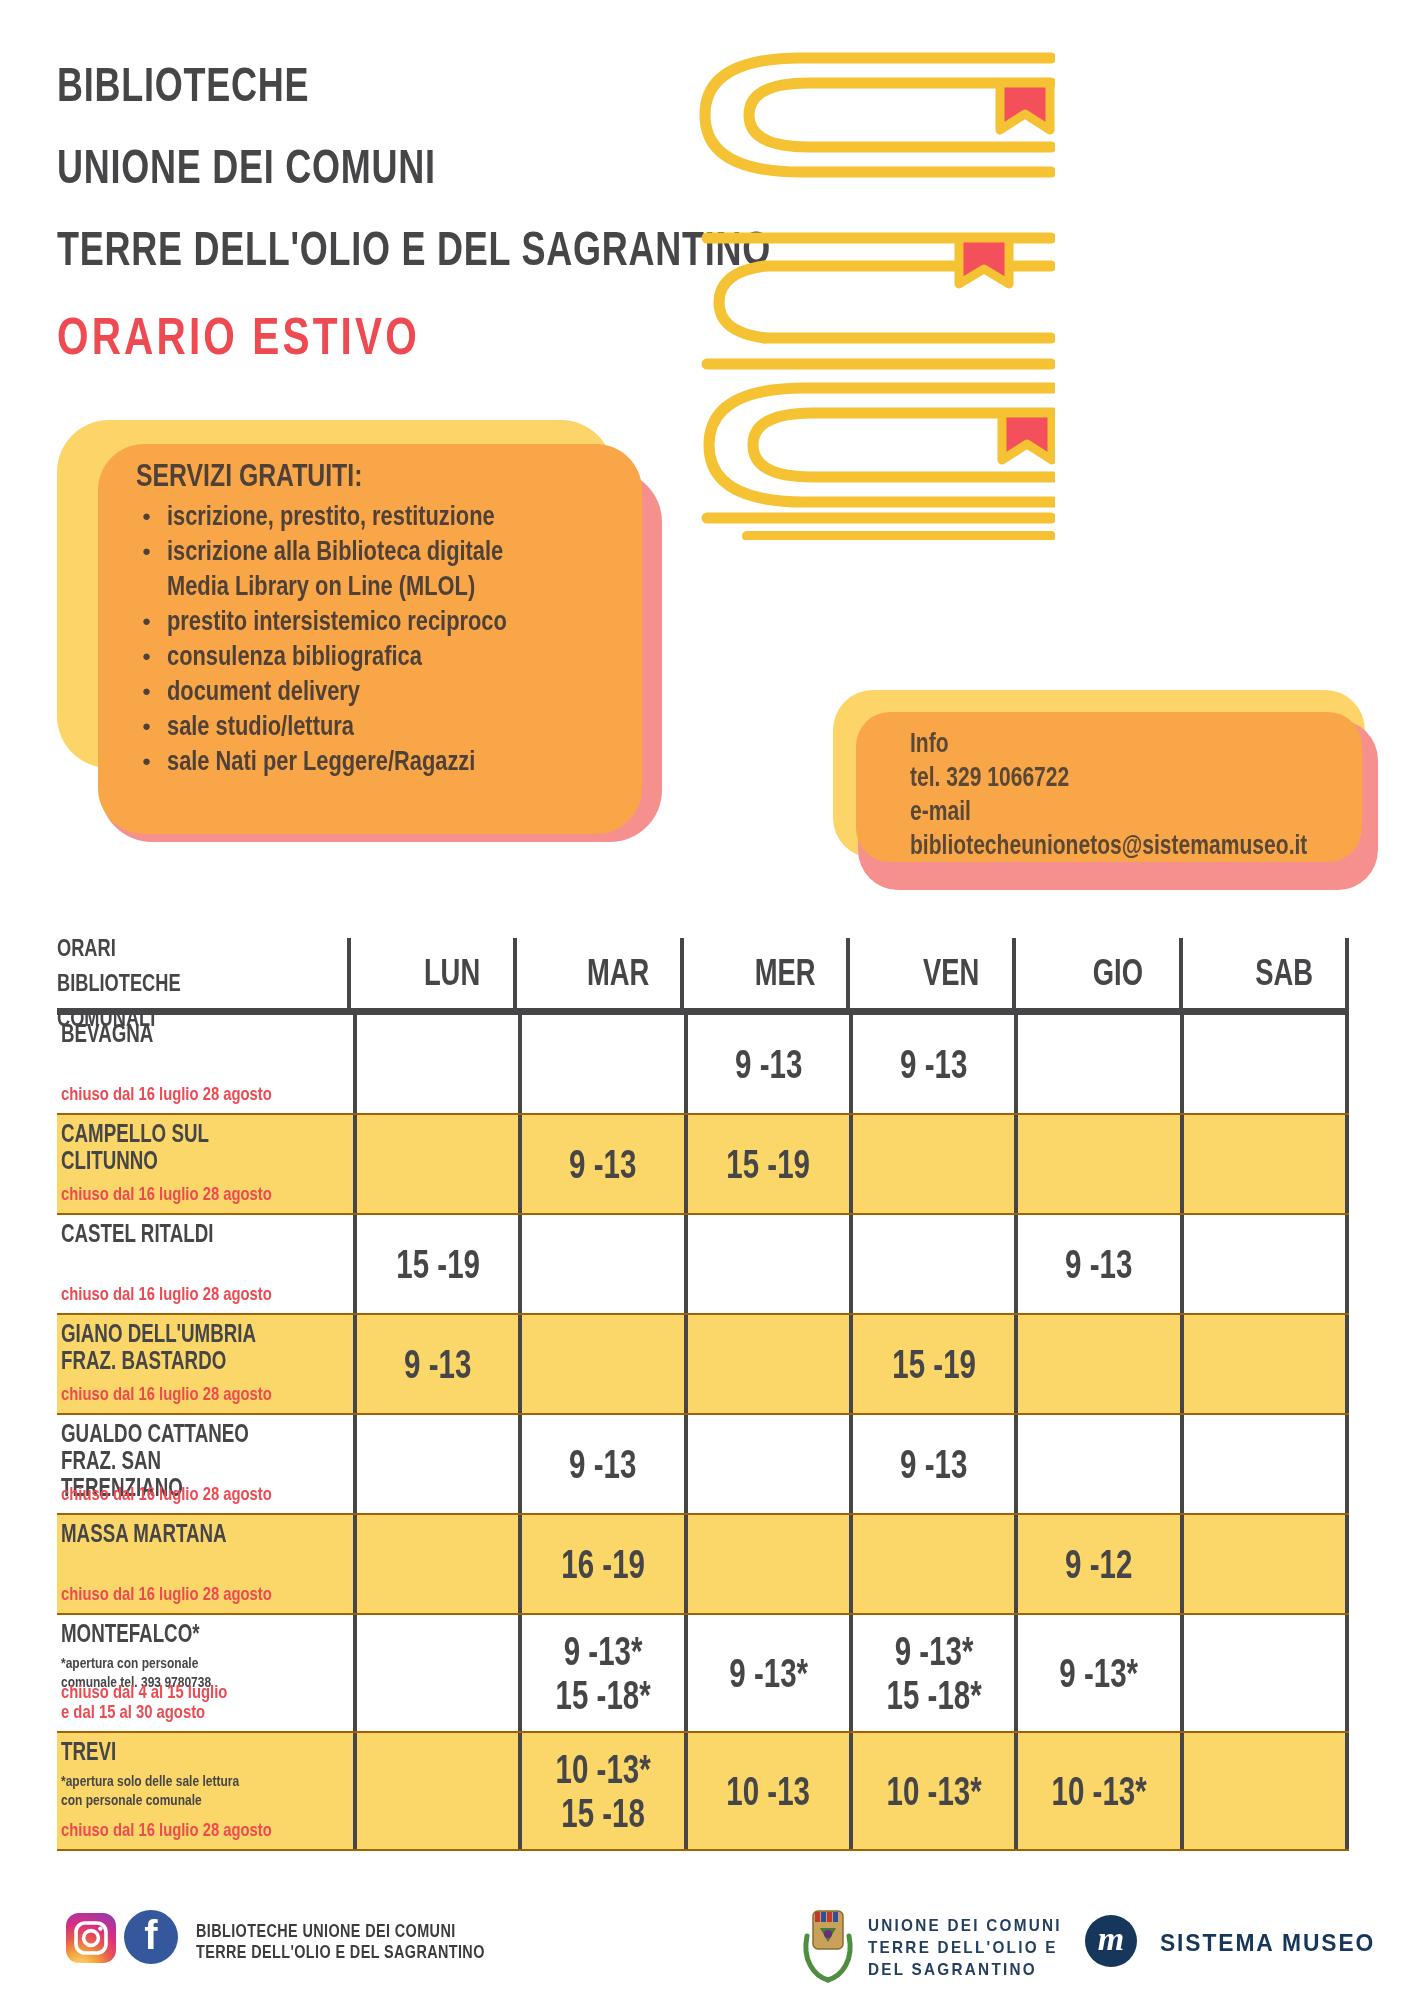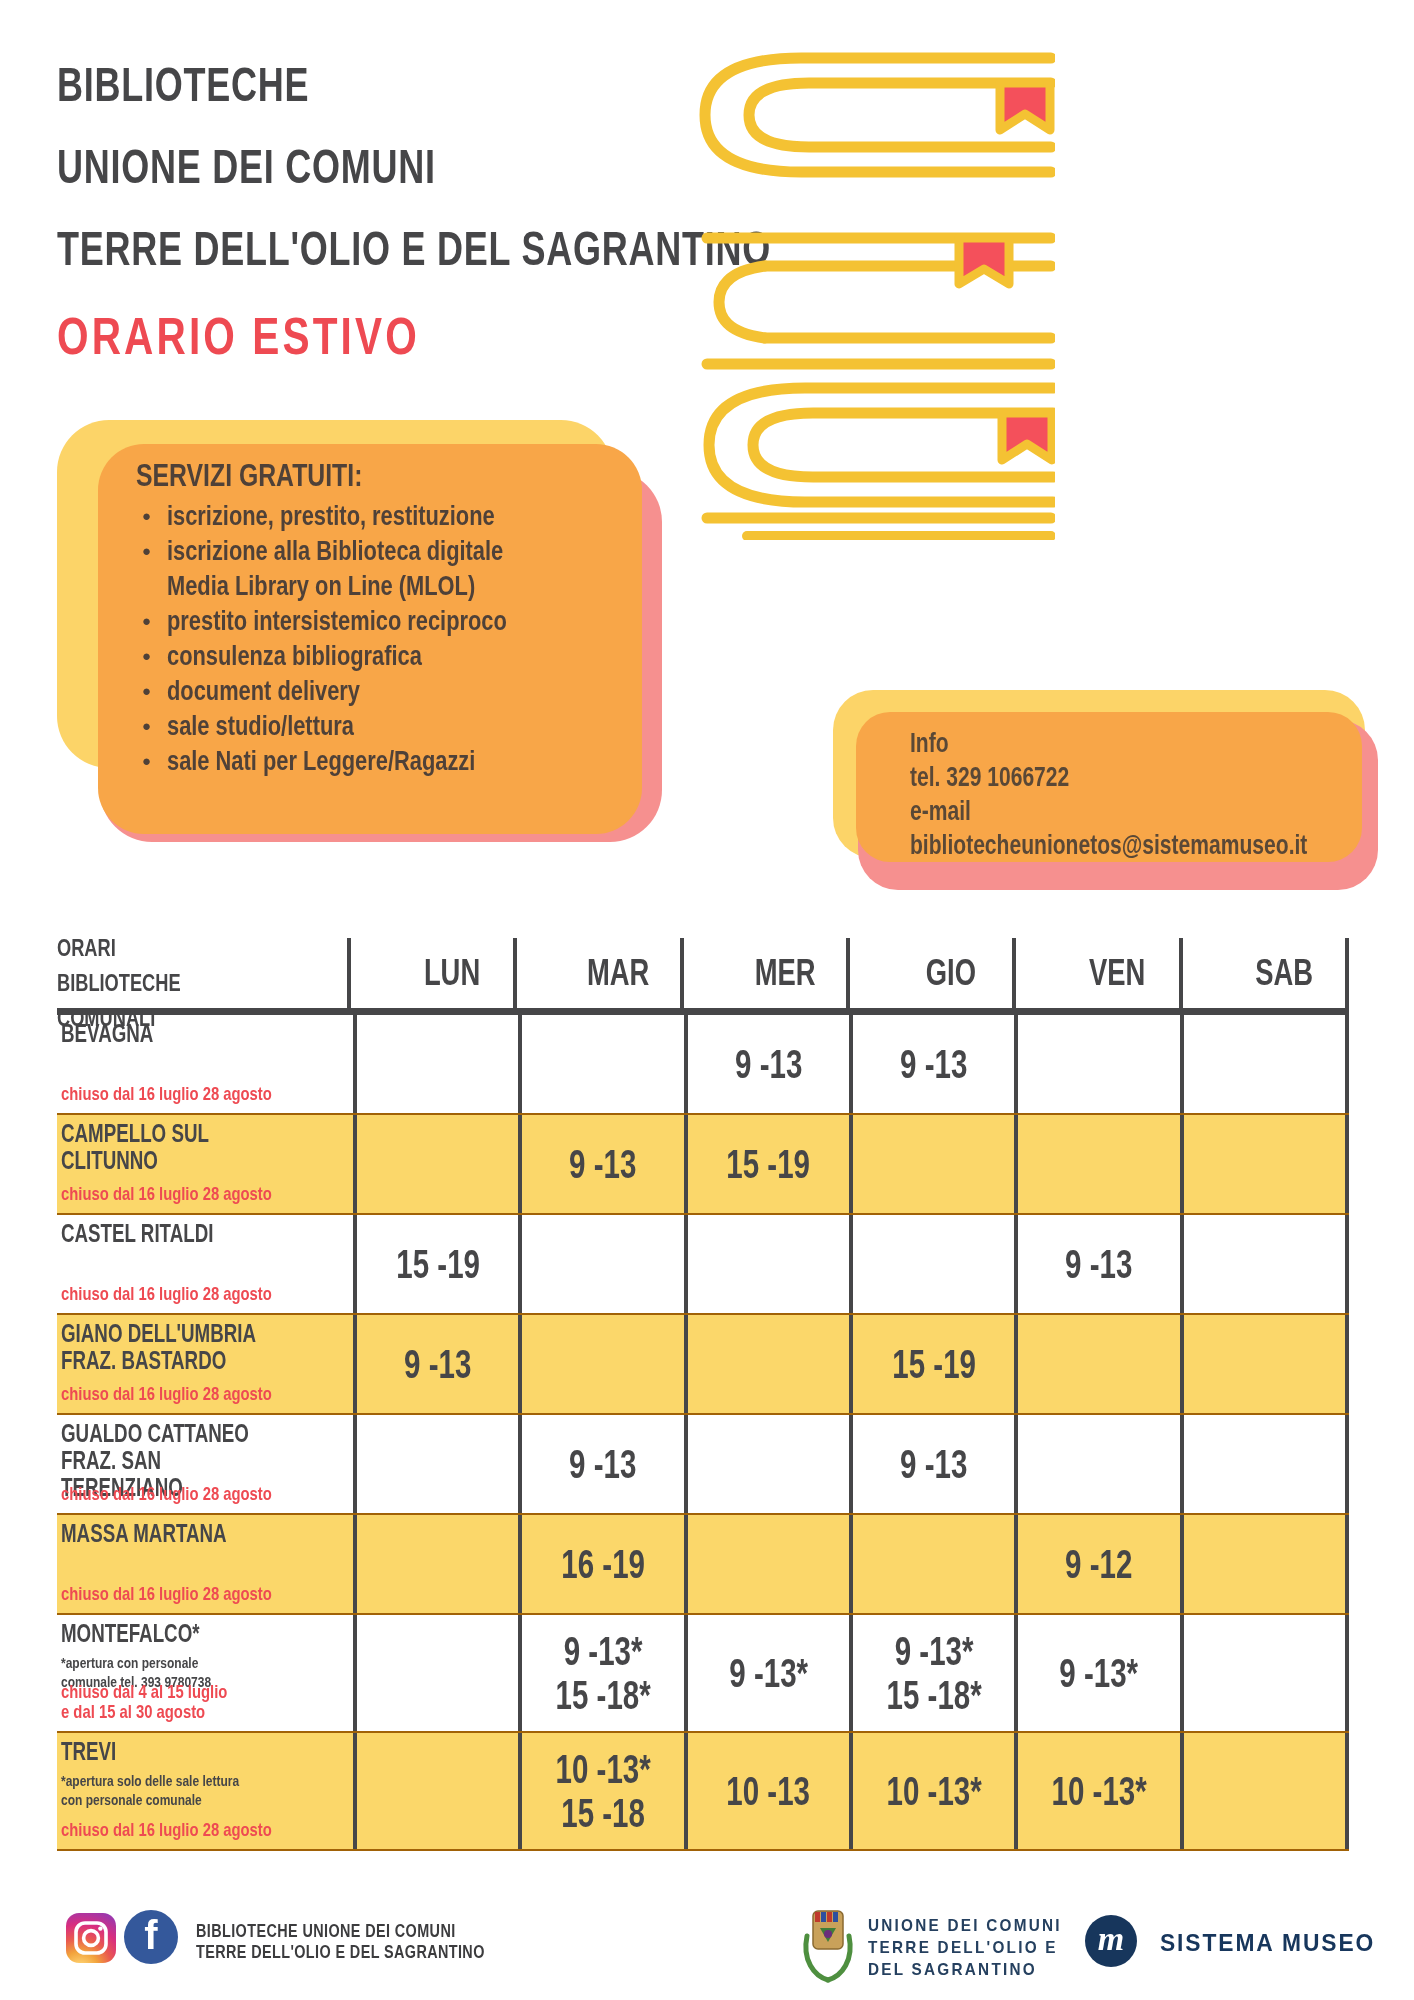--- a/index.html
+++ b/index.html
@@ -174,24 +174,24 @@
       <div class="th-day">
           <span class="cxc">LUN</span>
         </div>
       <div class="th-day">
           <span class="cxc">MAR</span>
         </div>
       <div class="th-day">
           <span class="cxc">MER</span>
         </div>
       <div class="th-day">
+          <span class="cxc">VEN</span>
+        </div>
+      <div class="th-day">
           <span class="cxc">GIO</span>
-        </div>
-      <div class="th-day">
-          <span class="cxc">VEN</span>
         </div>
       <div class="th-day">
           <span class="cxc">SAB</span>
         </div>
     </div>
     <div id="table-rows">
         <div class="t-row">
           <div class="t-label">
             <div class="t-name"><span class="cx" style="--sx:.75">BEVAGNA</span></div>
             <div class="t-notered"><span class="cx" style="--sx:.78">chiuso dal 16 luglio 28 agosto</span></div>

